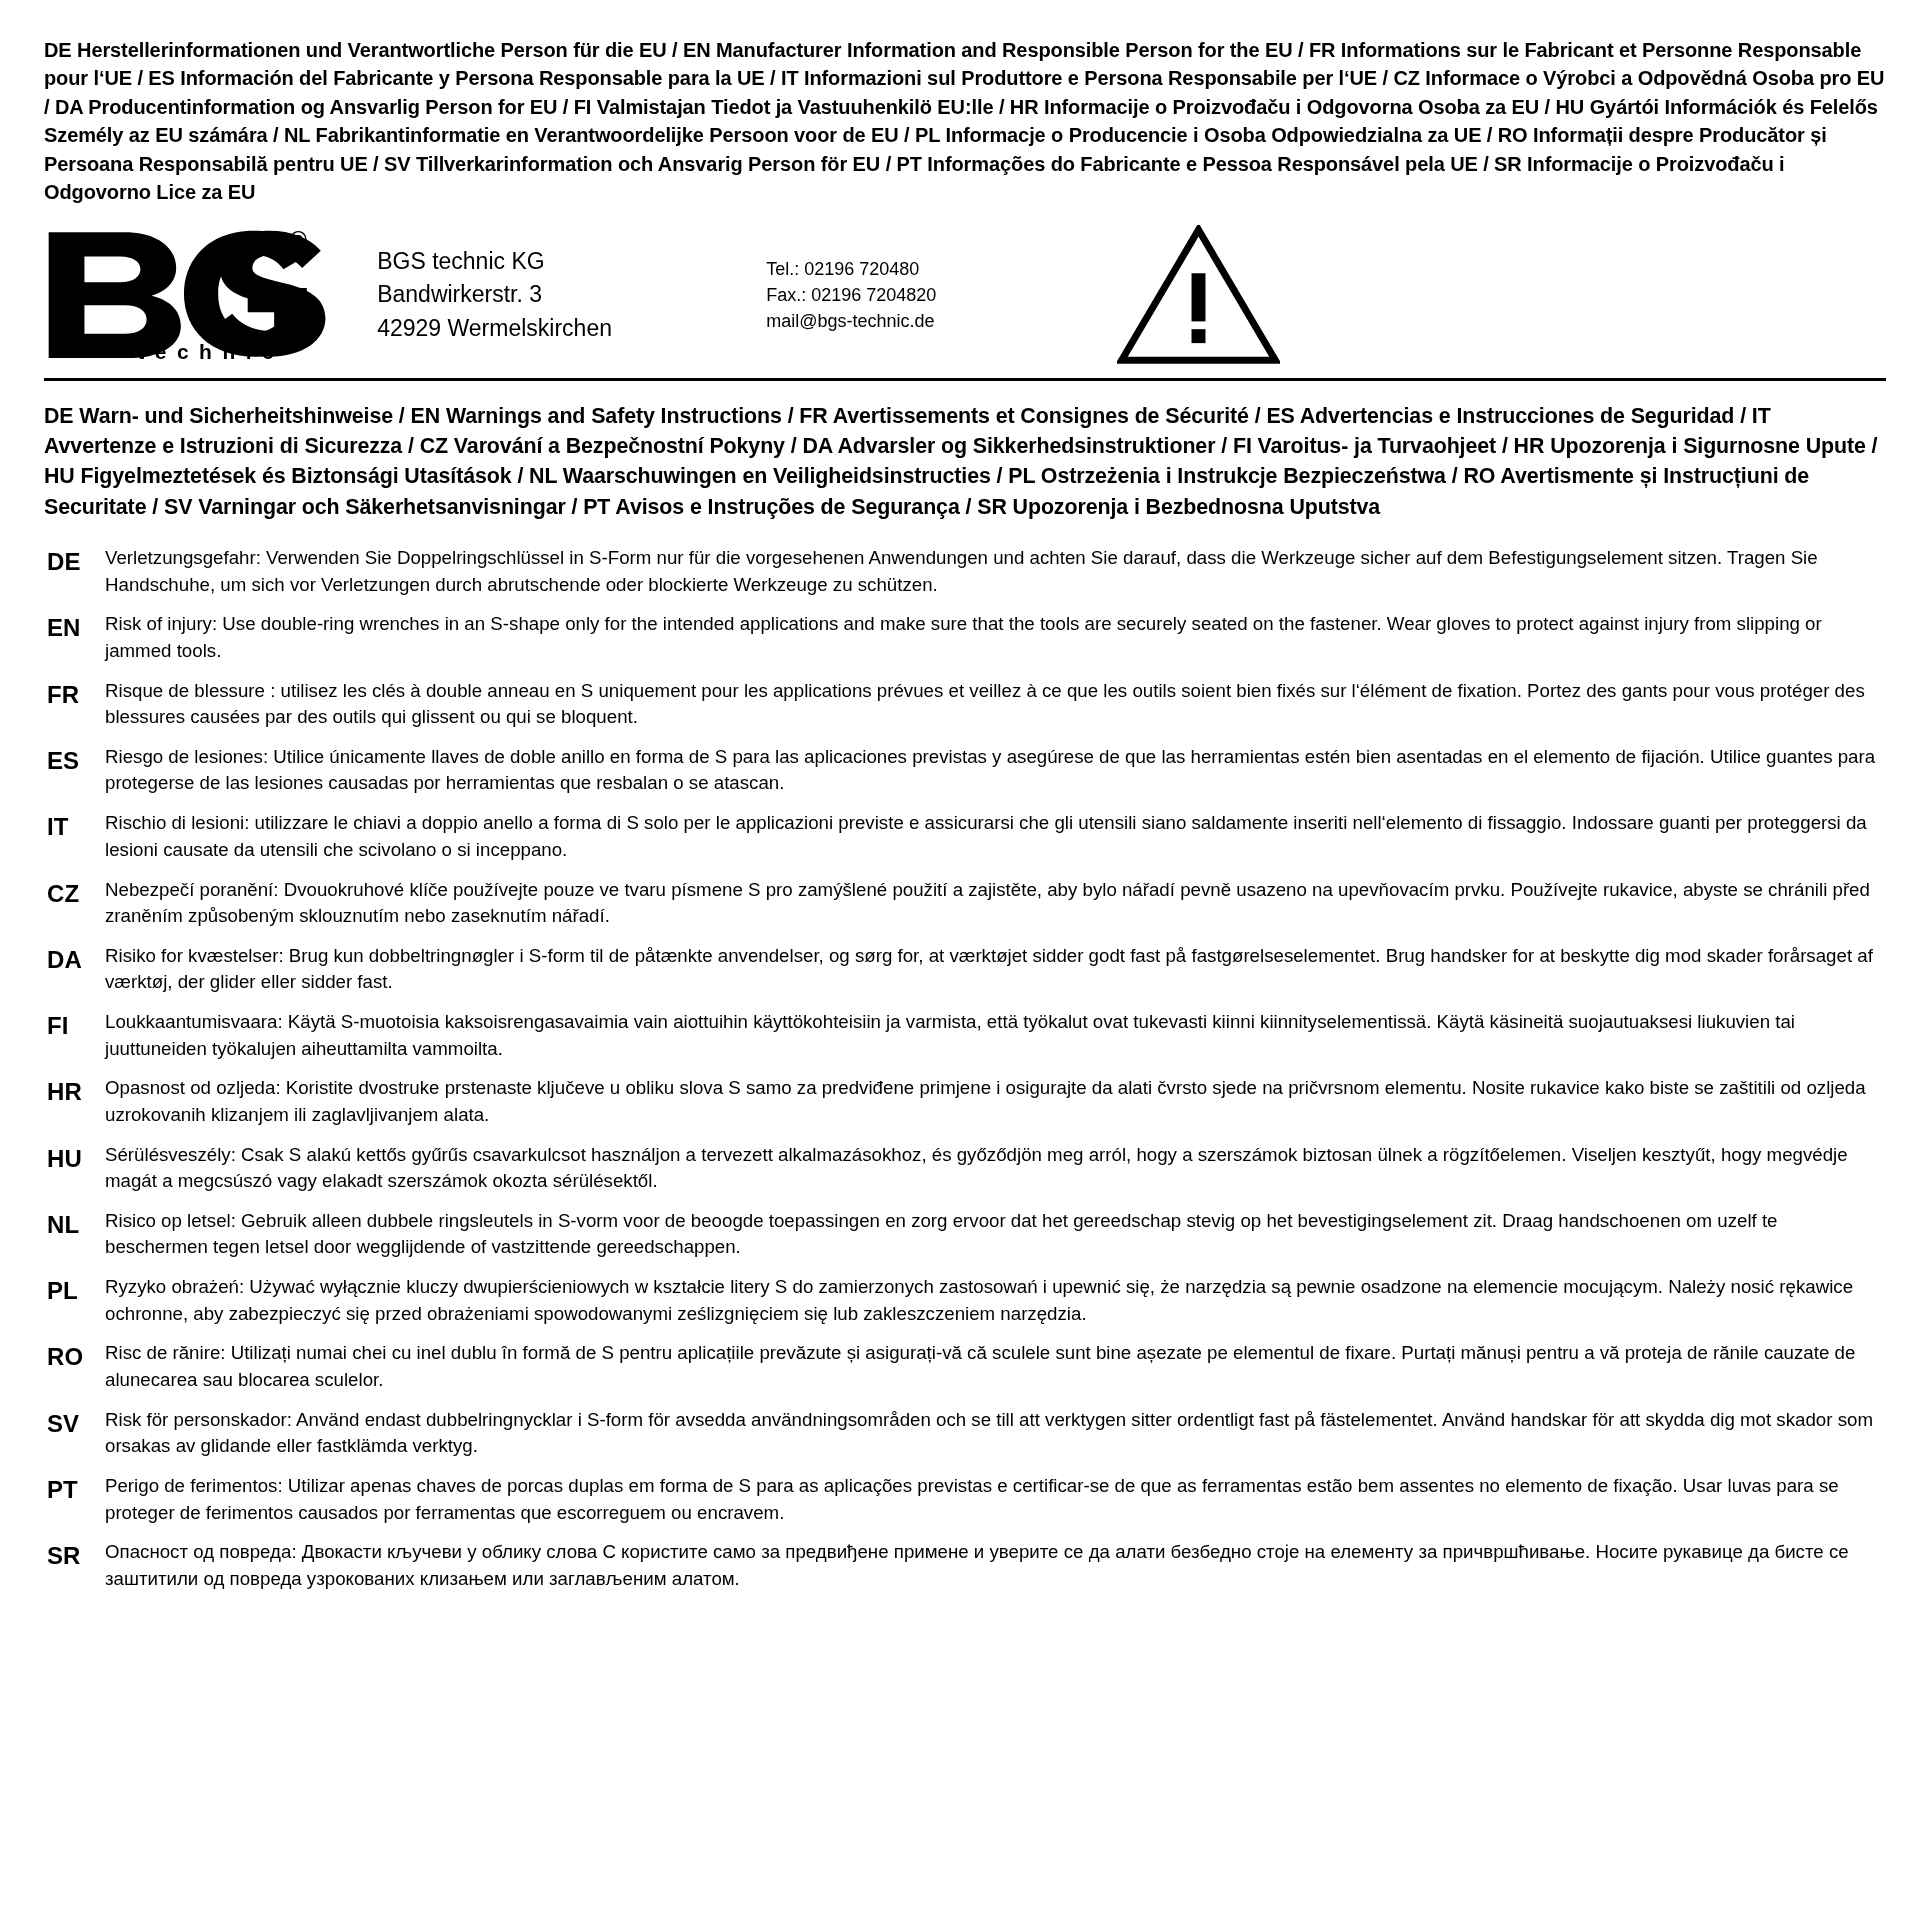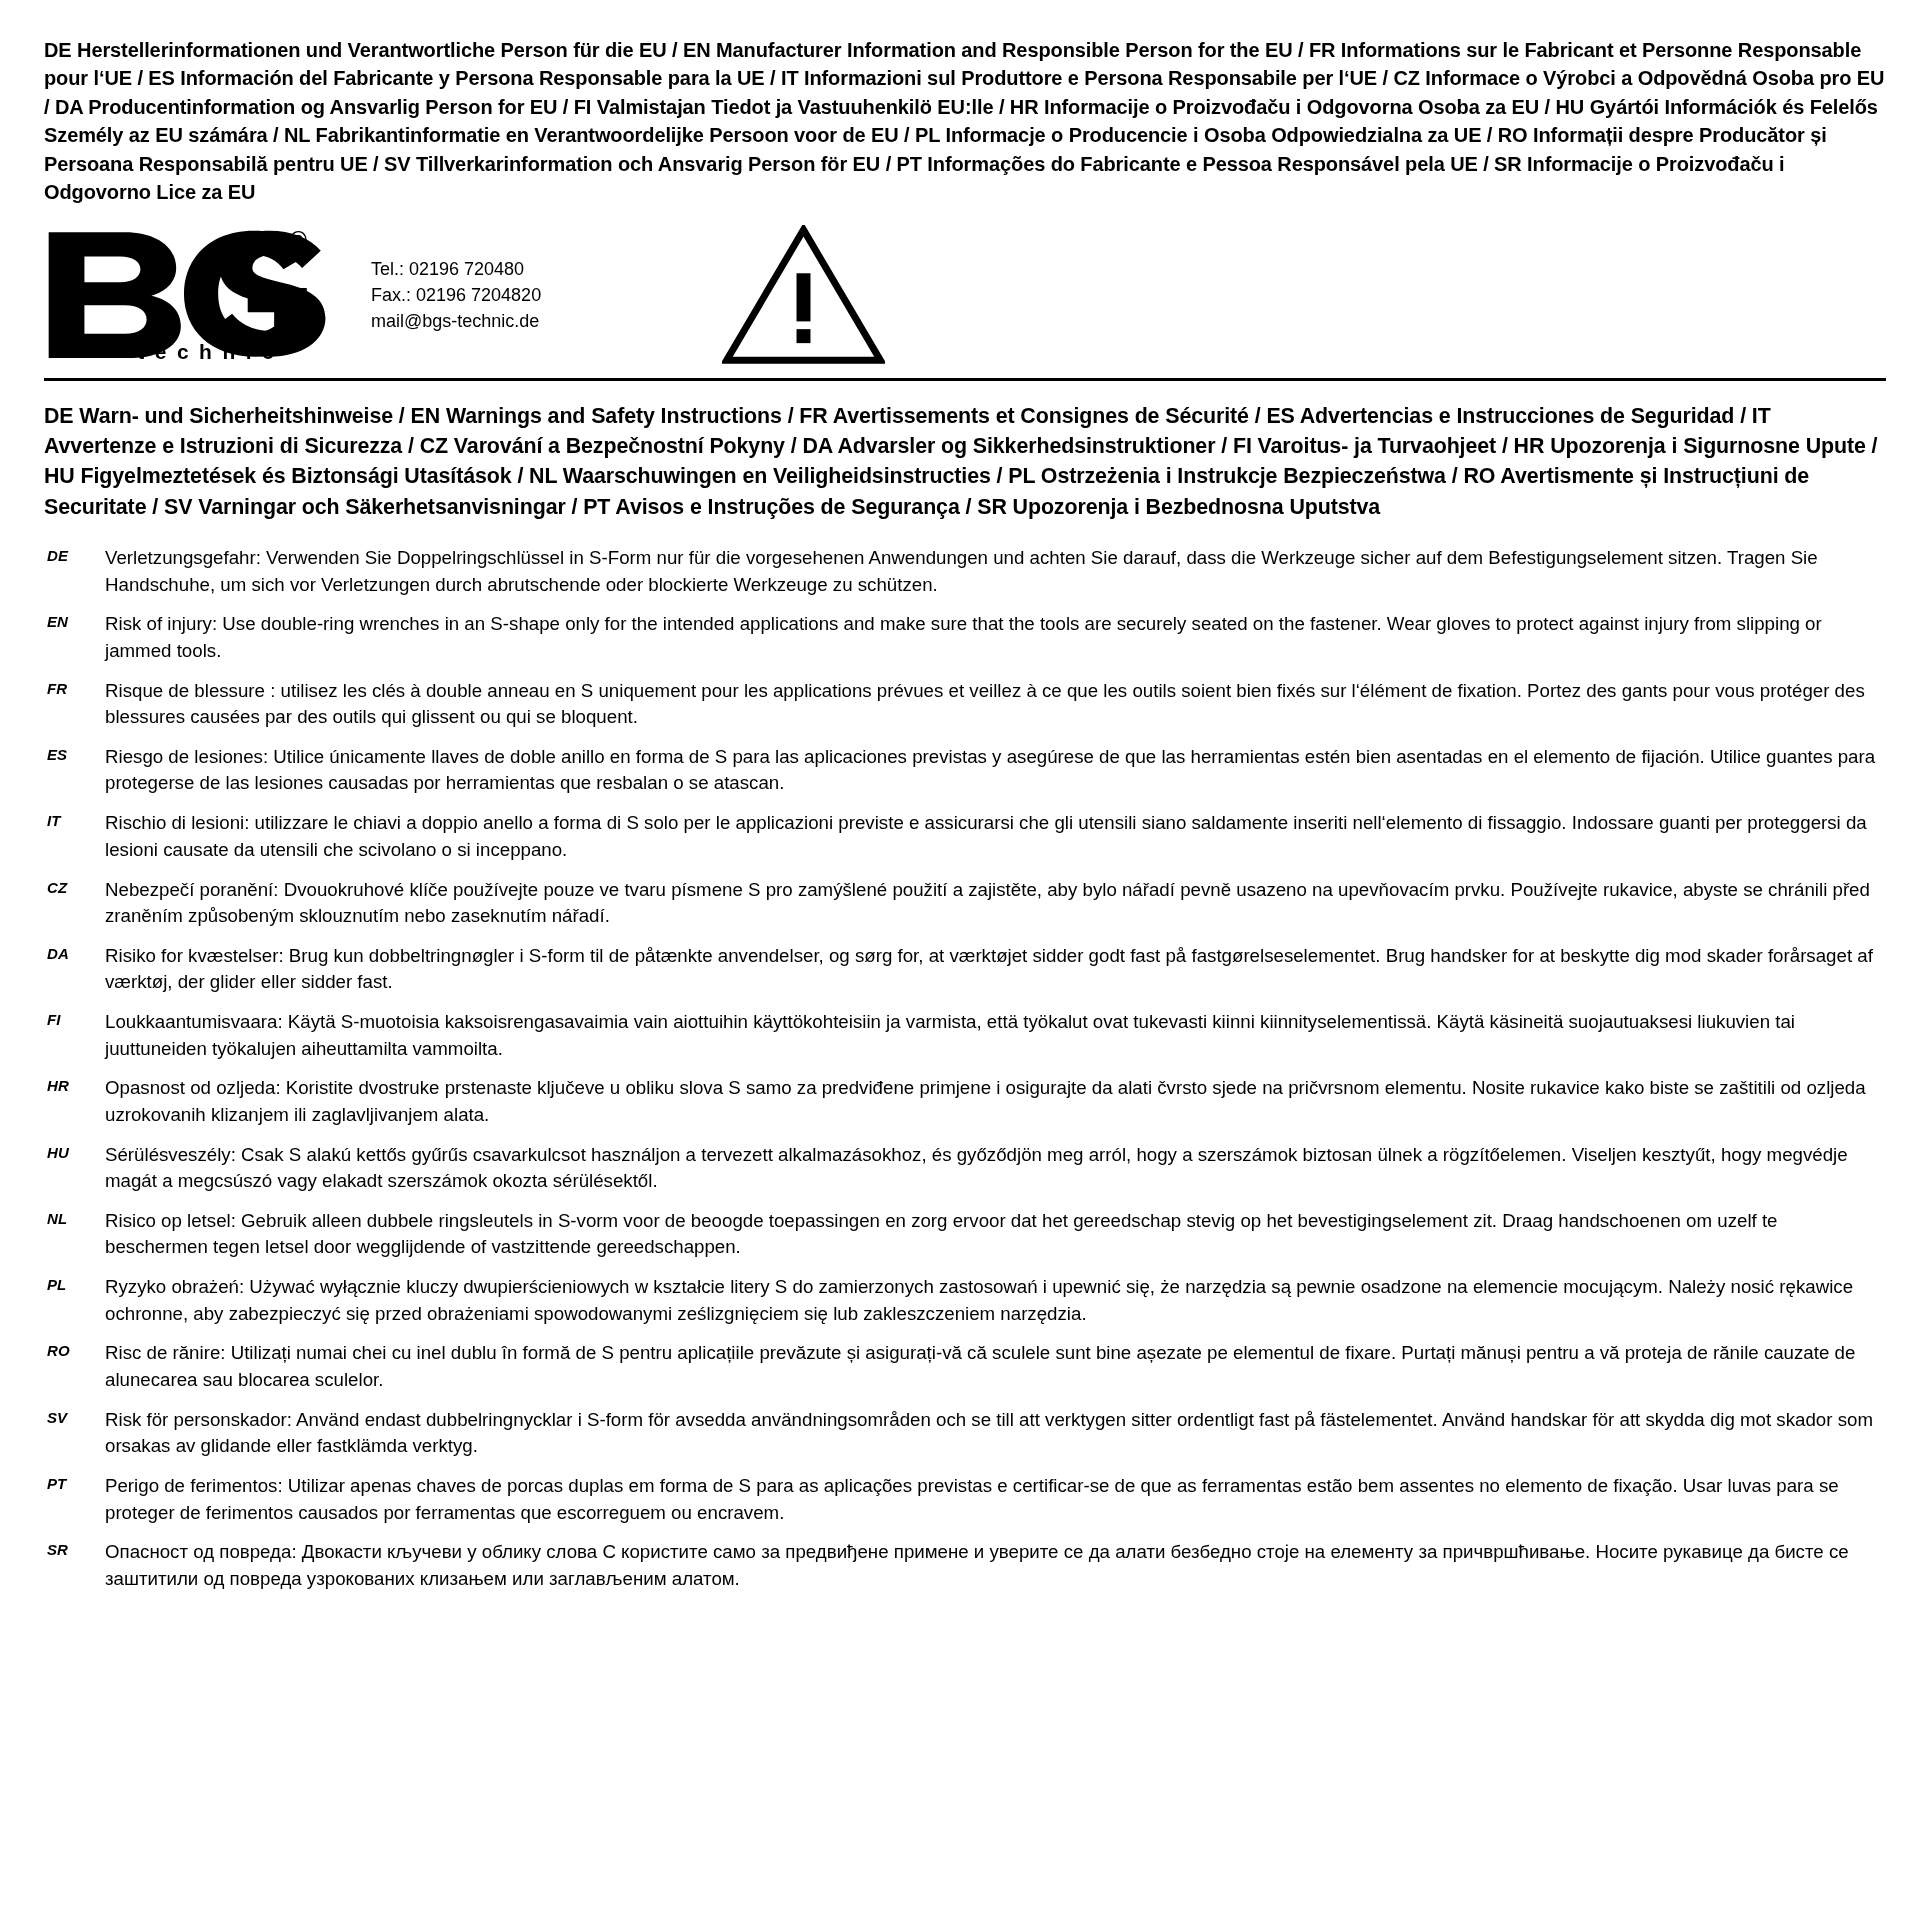--- a/index.html
+++ b/index.html
@@ -86,26 +86,25 @@
     margin: 0;
     padding: 0;
   }
   .lang-row {
     display: flex;
     align-items: flex-start;
     margin-bottom: 13.2px;
   }
   .lang-code {
     flex: 0 0 61px;
-    font-size: 15px;
+    font-size: 24px;
     font-weight: bold;
     line-height: 1.42;
     padding-left: 3.1px;
     box-sizing: border-box;
-    font-style: italic;
   }
   .lang-text {
     flex: 1 1 auto;
     font-size: 18.7px;
     line-height: 1.42;
     text-align: left;
     padding-right: 4.7px;
   }
 </style>
 </head>
@@ -125,20 +124,25 @@
 
           <path d="M270 8 C214 8 180 46 180 96 C180 146 214 184 272 184 C300 184 322 176 338 162 L338 88 L262 88 L262 122 L296 122 L296 142 C288 148 280 150 270 150 C240 150 224 128 224 96 C224 64 240 42 270 42 C288 42 300 50 308 62 L342 40 C328 20 304 8 270 8 Z" transform="scale(1,0.92)"></path>
 
           <path d="M396 36 C382 18 358 8 330 8 C292 8 266 30 266 60 C266 118 360 102 360 128 C360 140 348 148 330 148 C310 148 292 138 282 124 L250 150 C266 172 296 184 330 184 C372 184 402 162 402 130 C402 72 308 86 308 60 C308 49 318 42 334 42 C350 42 364 50 372 60 Z" transform="translate(-40,0) scale(1,0.92)"></path>
         </g>
         <text x="316" y="30" font-family="Liberation Sans, sans-serif" font-size="30" font-weight="bold" fill="#000">®</text>
         <text x="120" y="172" font-family="Liberation Sans, sans-serif" font-size="27" font-weight="bold" letter-spacing="3" fill="#000">t e c h n i c</text>
       </svg>
     </div>
 
+    <div class="addr-col">
+      <div>BGS technic KG</div>
+      <div>Bandwirkerstr. 3</div>
+      <div>42929 Wermelskirchen</div>
+    </div>
 
     <div class="tel-col">
       <div>Tel.: 02196 720480</div>
       <div>Fax.: 02196 7204820</div>
       <div>mail@bgs-technic.de</div>
     </div>
 
 
     <div class="warn-tri">
       <svg width="163" height="140" viewBox="0 0 210 180" xmlns="http://www.w3.org/2000/svg">

